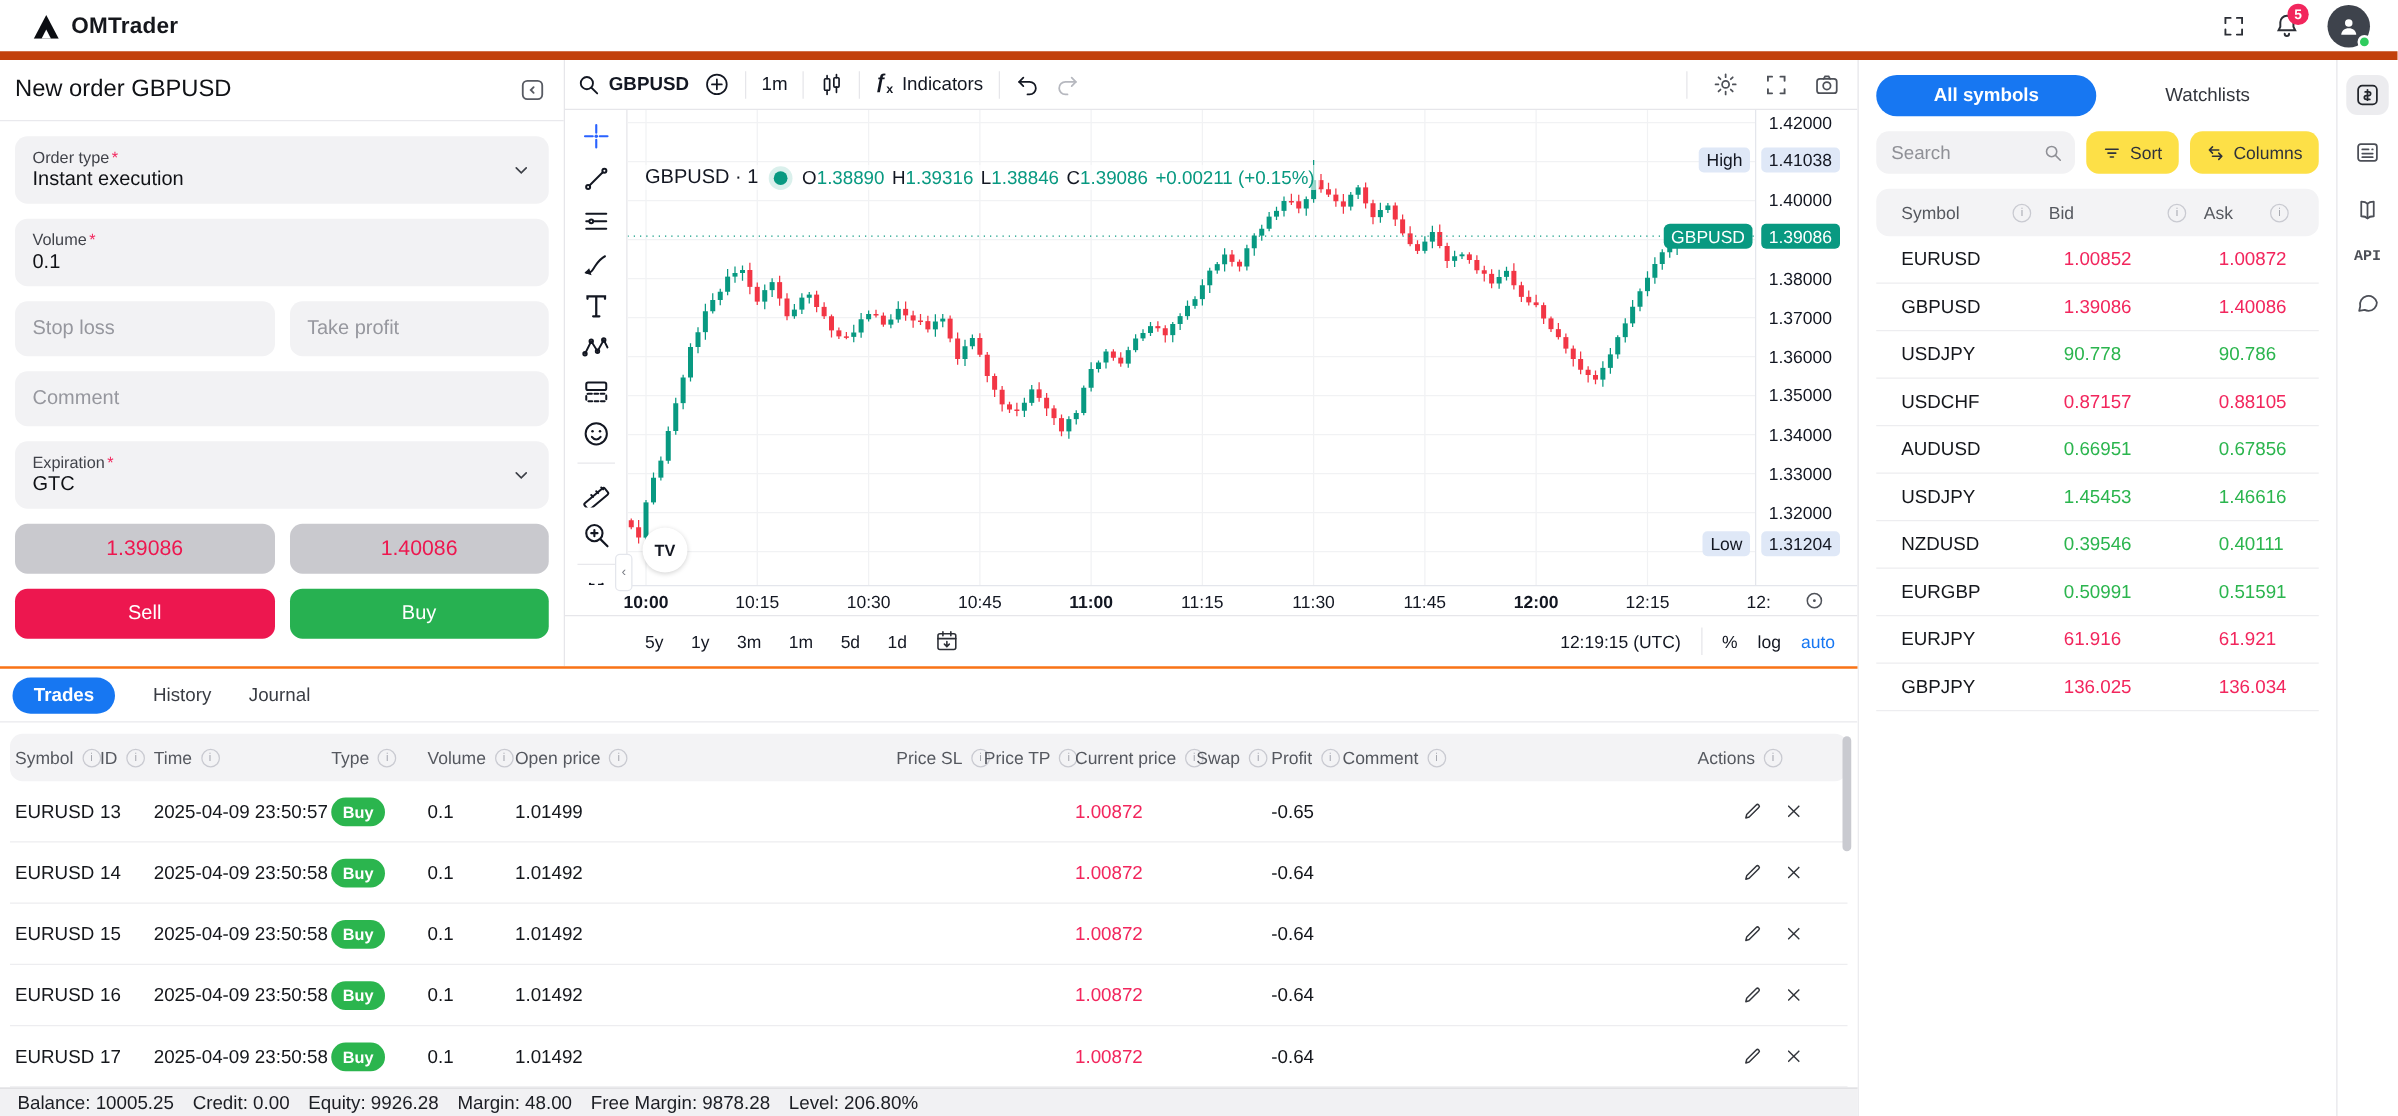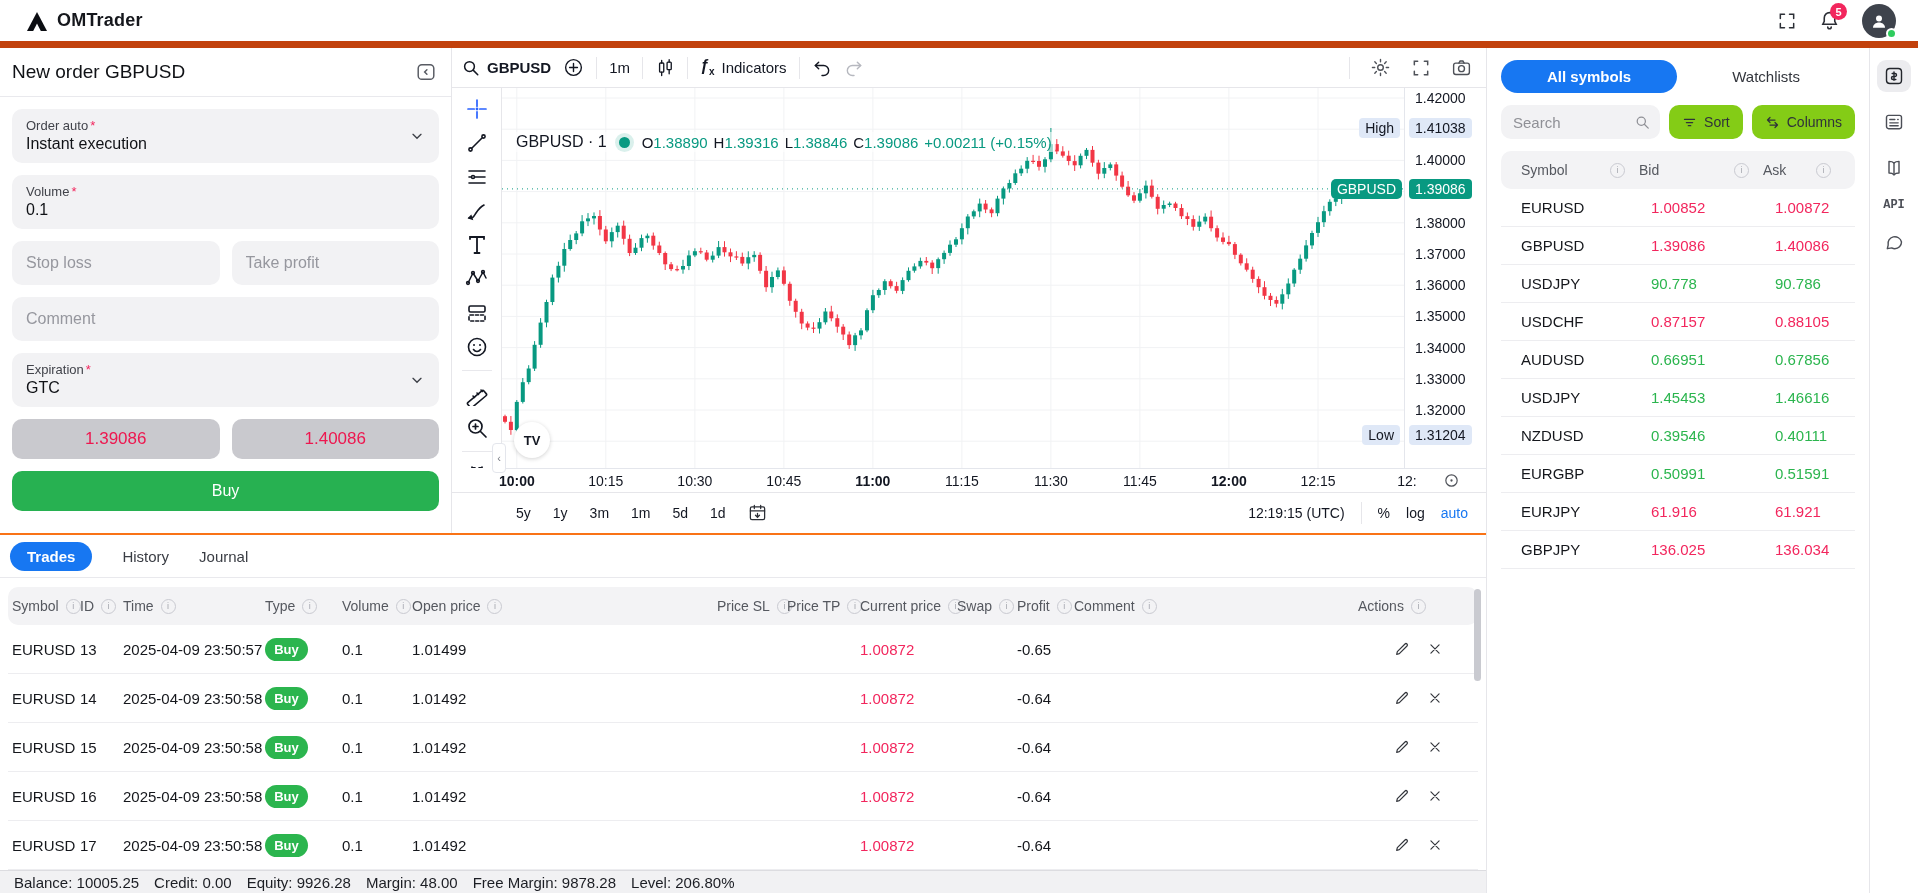--- a/index.html
+++ b/index.html
@@ -89,21 +89,21 @@
 
   
   .sym-panel { position:absolute; left:1486px; top:48px; width:383px; height:845px; background:#fff; border-left:1px solid #e6e6ea; padding:12px 14px 0; }
   .sym-tabs { display:flex; align-items:center; margin-bottom:12px; }
   .tab-pill { background:#1777f2; color:#fff; font-size:15px; font-weight:600; border-radius:17px; height:33px; padding:0 46px; display:flex; align-items:center; cursor:pointer; }
   .tab-plain { flex:1; text-align:center; font-size:15px; color:#33363d; cursor:pointer; }
   .search-row { display:flex; gap:9px; margin-bottom:12px; }
   .search-box { flex:1.6; background:#f2f2f4; border-radius:10px; height:34px; display:flex; align-items:center; padding:0 10px 0 12px; }
   .search-box input { border:none; outline:none; background:transparent; font-size:15px; width:100%; font-family:inherit; color:#15171c; }
   .search-box input::placeholder { color:#8f9096; }
-  .sm-btn { background:#84cc16; border-radius:10px; height:34px; display:flex; align-items:center; justify-content:center; gap:7px; font-size:14px; color:#2f323a; cursor:pointer; padding:0 13px; }
+  .sm-btn { background:#fde047; border-radius:10px; height:34px; display:flex; align-items:center; justify-content:center; gap:7px; font-size:14px; color:#2f323a; cursor:pointer; padding:0 13px; }
   .sym-head { background:#f3f3f5; border-radius:10px; height:38px; display:grid; grid-template-columns:118px 124px 1fr; align-items:center; padding:0 10px 0 20px; color:#55585f; font-size:14px; }
   .sym-head .hc { display:flex; align-items:center; justify-content:space-between; padding-right:14px; }
   .info-dot { width:15px; height:15px; border-radius:50%; border:1px solid #c9cad1; color:#a6a8b0; font-size:9px; display:inline-flex; align-items:center; justify-content:center; font-style:normal; flex:none; }
   .sym-rows { }
   .sym-row { display:grid; grid-template-columns:118px 124px 1fr; height:38px; align-items:center; padding:0 10px 0 20px; border-bottom:1px solid #ededf0; font-size:15px; cursor:pointer; }
   .q-up { color:#2bb54e; }
   .q-dn { color:#f2265d; }
 
   
   .rail { position:absolute; left:1869px; top:48px; width:49px; height:845px; background:#fff; border-left:1px solid #e6e6ea; display:flex; flex-direction:column; align-items:center; padding-top:12px; gap:14px; }
@@ -167,21 +167,21 @@
     <span class="op-title">New order GBPUSD</span>
     <span class="collapse-btn">
       <svg width="22" height="22" viewBox="0 0 24 24" fill="none" stroke="currentColor" stroke-width="1.6" stroke-linecap="round">
           <rect x="3.5" y="4" width="17" height="16" rx="4"></rect>
           <path d="M13 9.5 10.5 12 13 14.5"></path>
         </svg>
     </span>
   </div>
   <div class="op-body">
     <div class="field">
-      <div class="lbl"><span>Order auto</span><span class="req">*</span></div>
+      <div class="lbl"><span>Order type</span><span class="req">*</span></div>
       <div class="val">Instant execution</div>
       <span class="chev">
           <svg width="16" height="16" viewBox="0 0 24 24" fill="none" stroke="currentColor" stroke-width="2" stroke-linecap="round">
             <path d="M6 9.5l6 6 6-6"></path>
           </svg>
         </span>
     </div>
     <div class="field">
       <div class="lbl"><span>Volume</span><span class="req">*</span></div>
       <div class="val">0.1</div>
@@ -204,20 +204,21 @@
           <svg width="16" height="16" viewBox="0 0 24 24" fill="none" stroke="currentColor" stroke-width="2" stroke-linecap="round">
             <path d="M6 9.5l6 6 6-6"></path>
           </svg>
         </span>
     </div>
     <div class="price-row">
       <div class="price-btn">1.39086</div>
       <div class="price-btn">1.40086</div>
     </div>
     <div class="side-row">
+      <div class="exec-btn sell">Sell</div>
       <div class="exec-btn buy">Buy</div>
     </div>
   </div>
 </div>
 
 <div class="chart-region">
   <div class="chart-toolbar">
     <div class="ct-item">
       <svg width="18" height="18" viewBox="0 0 24 24" fill="none" stroke="currentColor" stroke-width="2" stroke-linecap="round">
           <circle cx="10" cy="10" r="6.5"></circle>

